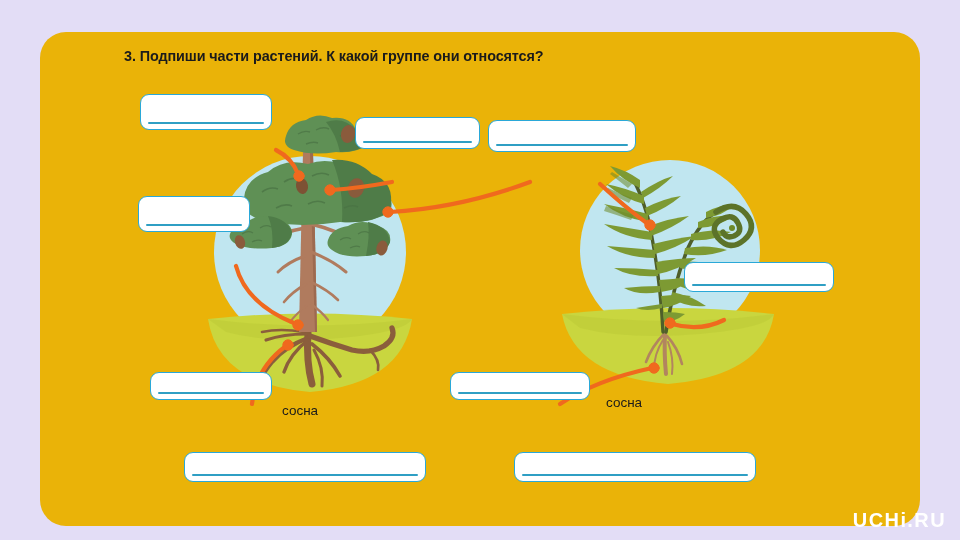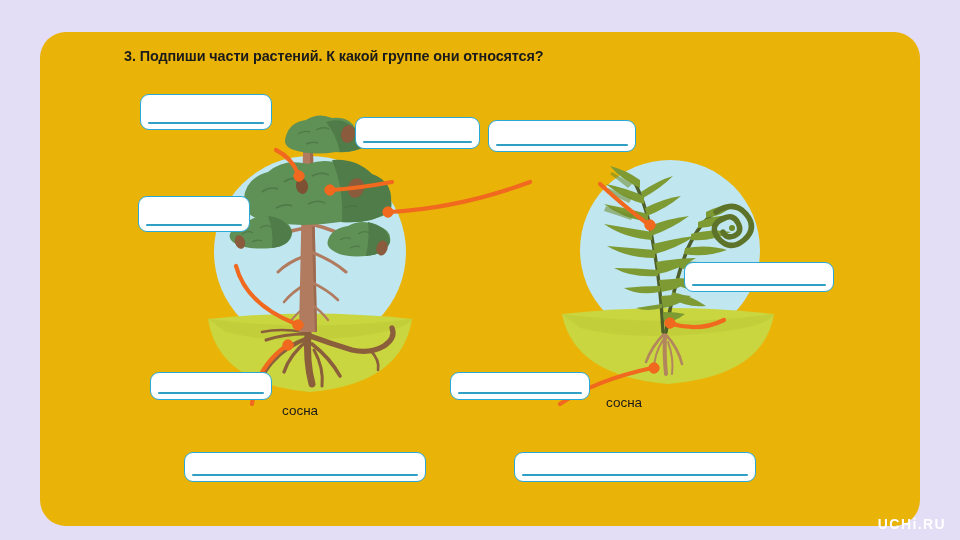--- a/index.html
+++ b/index.html
@@ -78,21 +78,21 @@
   .plantname {
     position: absolute;
     font-size: 13.5px;
     color: #1b1b1b;
     white-space: nowrap;
   }
   #watermark {
     position: absolute;
     right: 14px;
     bottom: 8px;
-    font-size: 14px;
+    font-size: 20px;
     font-weight: bold;
     letter-spacing: 1.4px;
     color: #ffffff;
   }
 </style>
 </head>
 <body>
 
 <div id="stage">
 

